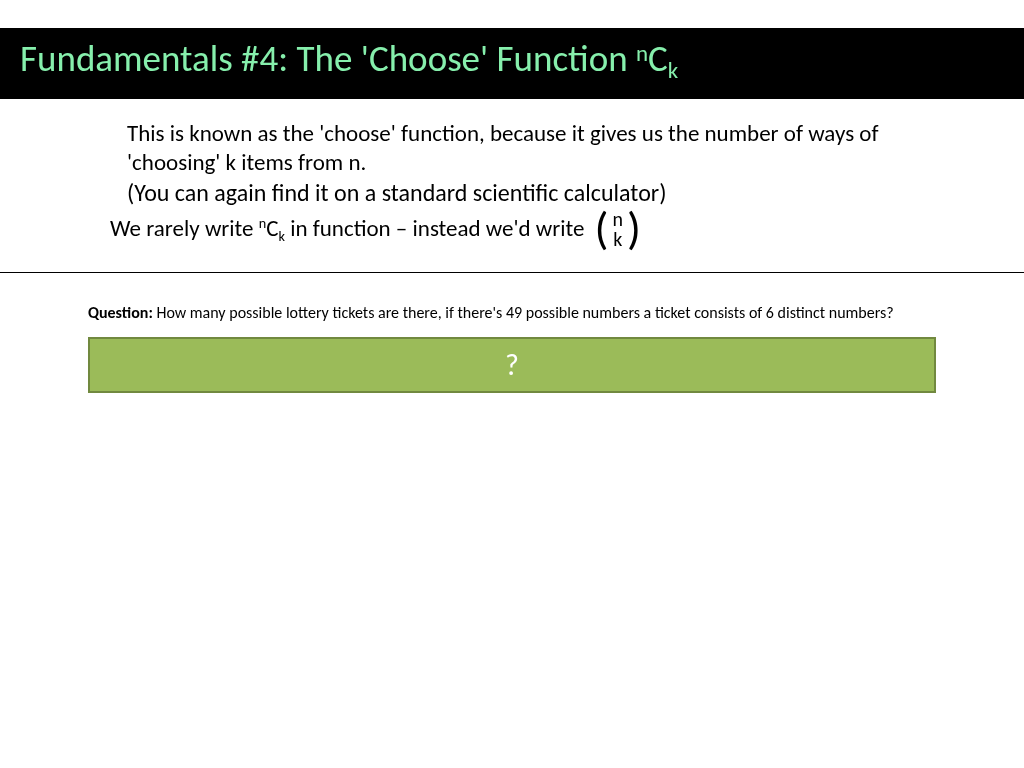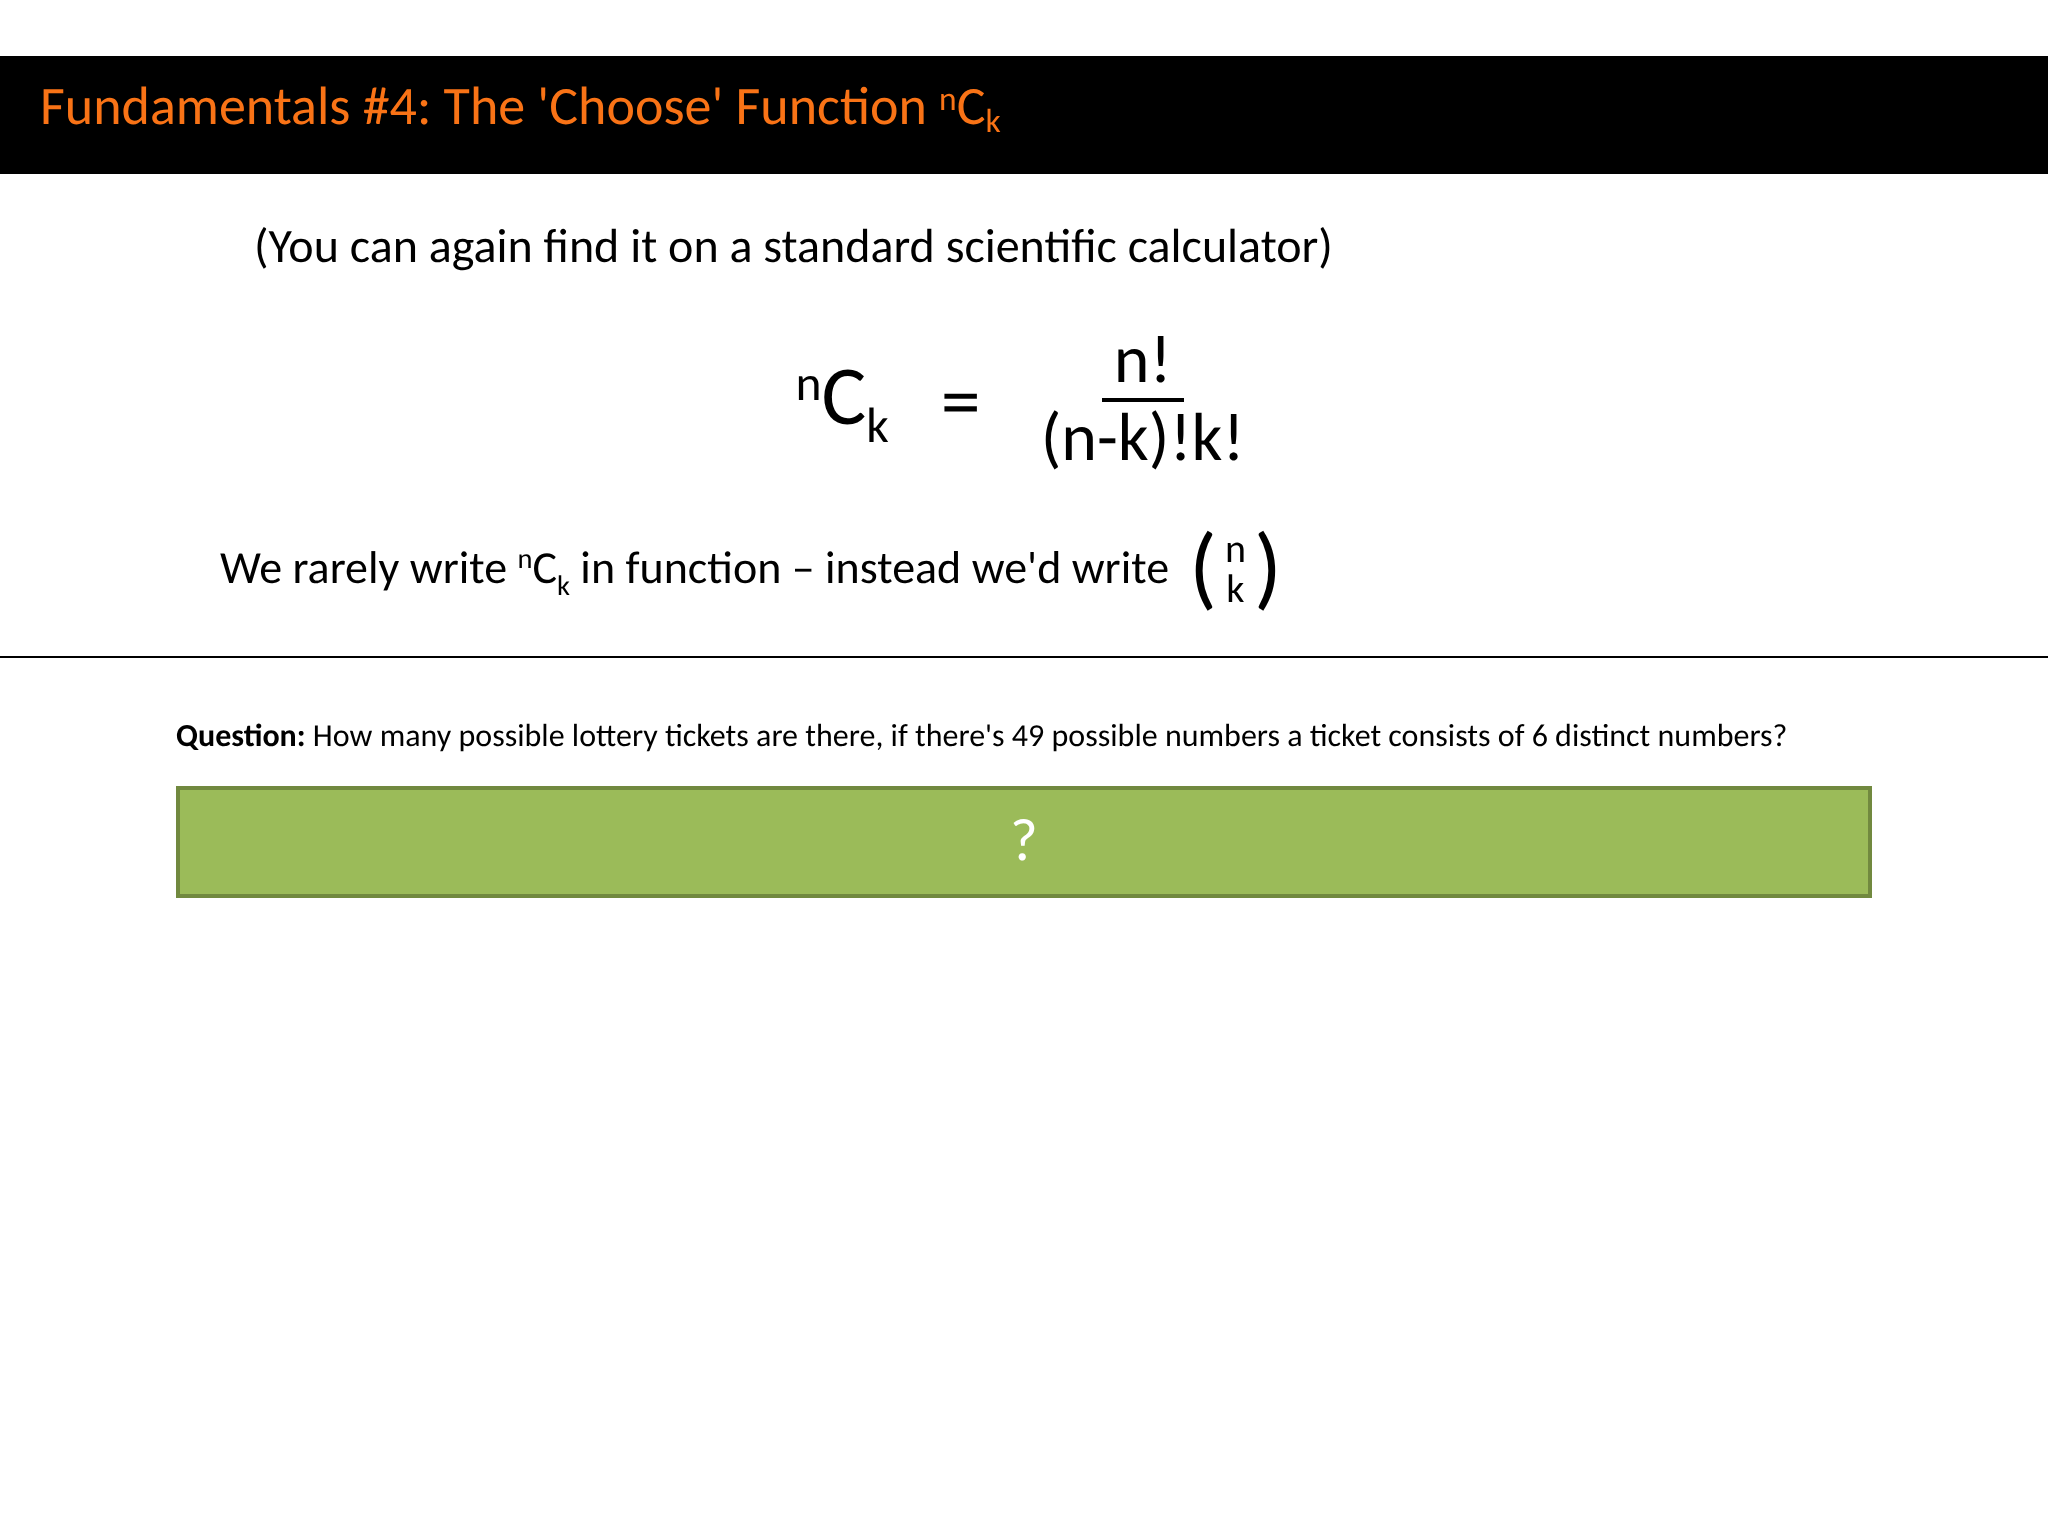--- a/index.html
+++ b/index.html
@@ -7,23 +7,23 @@
     width: 1024px;
     height: 768px;
     background: #ffffff;
     font-family: Calibri, "Segoe UI", Arial, sans-serif;
     color: #000;
     overflow: hidden;
   }
   .topgap { height: 28px; background: #fff; }
   .titlebar {
     background: #000;
-    color: #f97316;
+    color: #86efac;
     padding: 10px 20px 14px 20px;
-    font-size: 27px;
+    font-size: 37px;
     line-height: 1.1;
   }
   .titlebar .sup { font-size: 0.62em; vertical-align: super; position: relative; top: 3px; }
   .titlebar .sub { font-size: 0.62em; vertical-align: sub; position: relative; bottom: 2px; }
   .body-area { padding: 20px 0 0 0; }
   .intro {
     margin: 0 auto;
     width: 770px;
     padding-left: 0;
     font-size: 23px;
@@ -110,33 +110,24 @@
 
 <div class="topgap"></div>
 
 <div class="titlebar">
   <span>Fundamentals #4: The 'Choose' Function </span><span class="sup">n</span><span>C</span><span class="sub">k</span>
 </div>
 
 <div class="body-area">
 
   <div class="intro">
+    <div>This is known as the 'choose' function, because it gives us the number of ways of 'choosing' k items from n.</div>
     <div class="intro-note">(You can again find it on a standard scientific calculator)</div>
   </div>
 
-  <div class="formula-wrap">
-    <span class="lhs">
-      <span class="sup">n</span><span class="bigC">C</span><span class="sub">k</span>
-    </span>
-    <span class="eq">=</span>
-    <span class="frac">
-      <span class="num">n!</span>
-      <span class="den">(n-k)!k!</span>
-    </span>
-  </div>
 
   <div class="practice-row">
     <span>
       <span>We rarely write </span><span class="sup">n</span><span>C</span><span class="sub">k</span><span> in function – instead we'd write</span>
     </span>
     <span class="binom">
       <span class="paren">(</span>
       <span class="stack">
         <span>n</span>
         <span>k</span>

